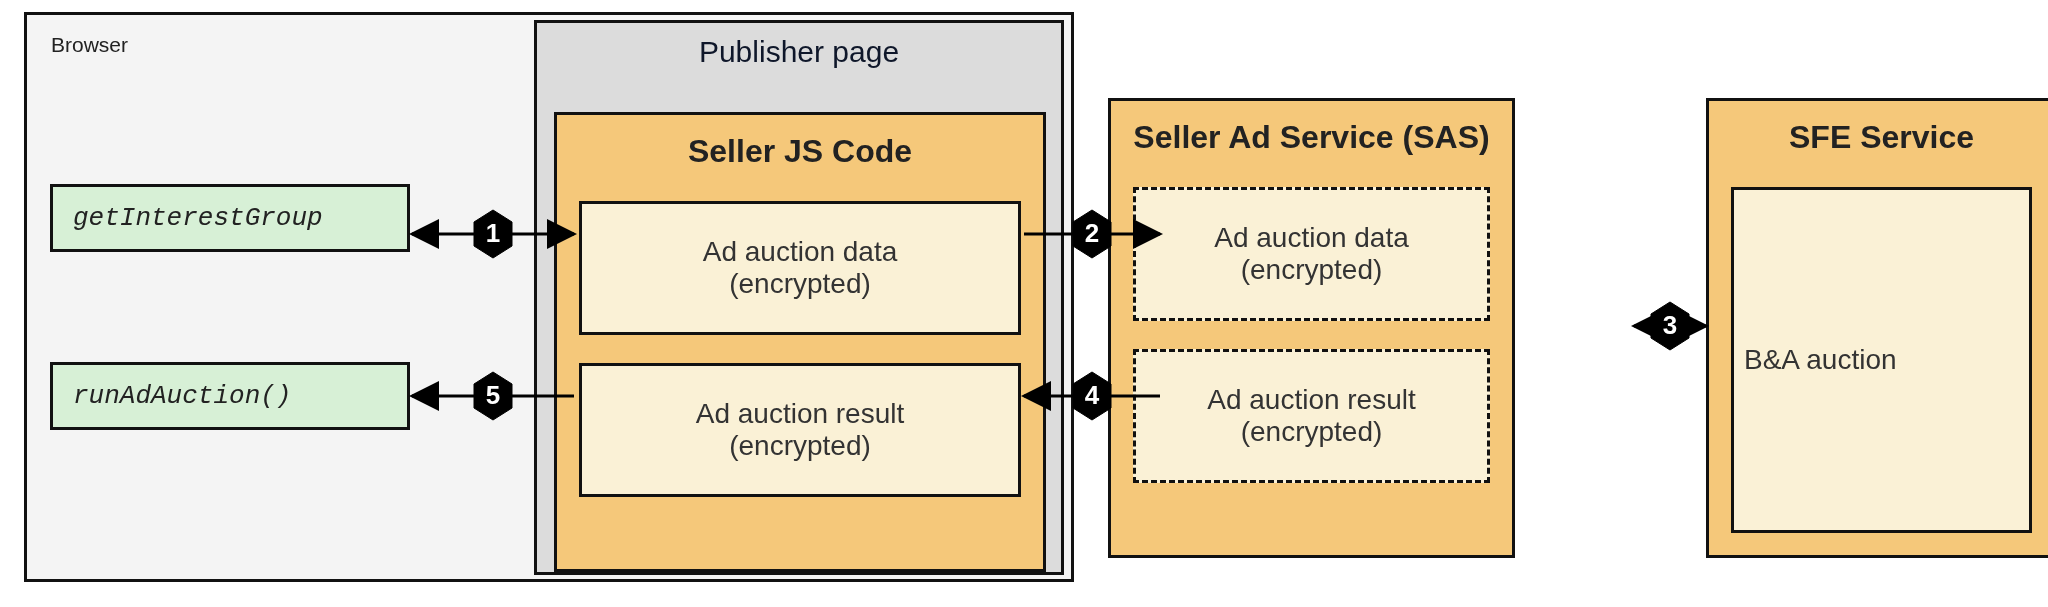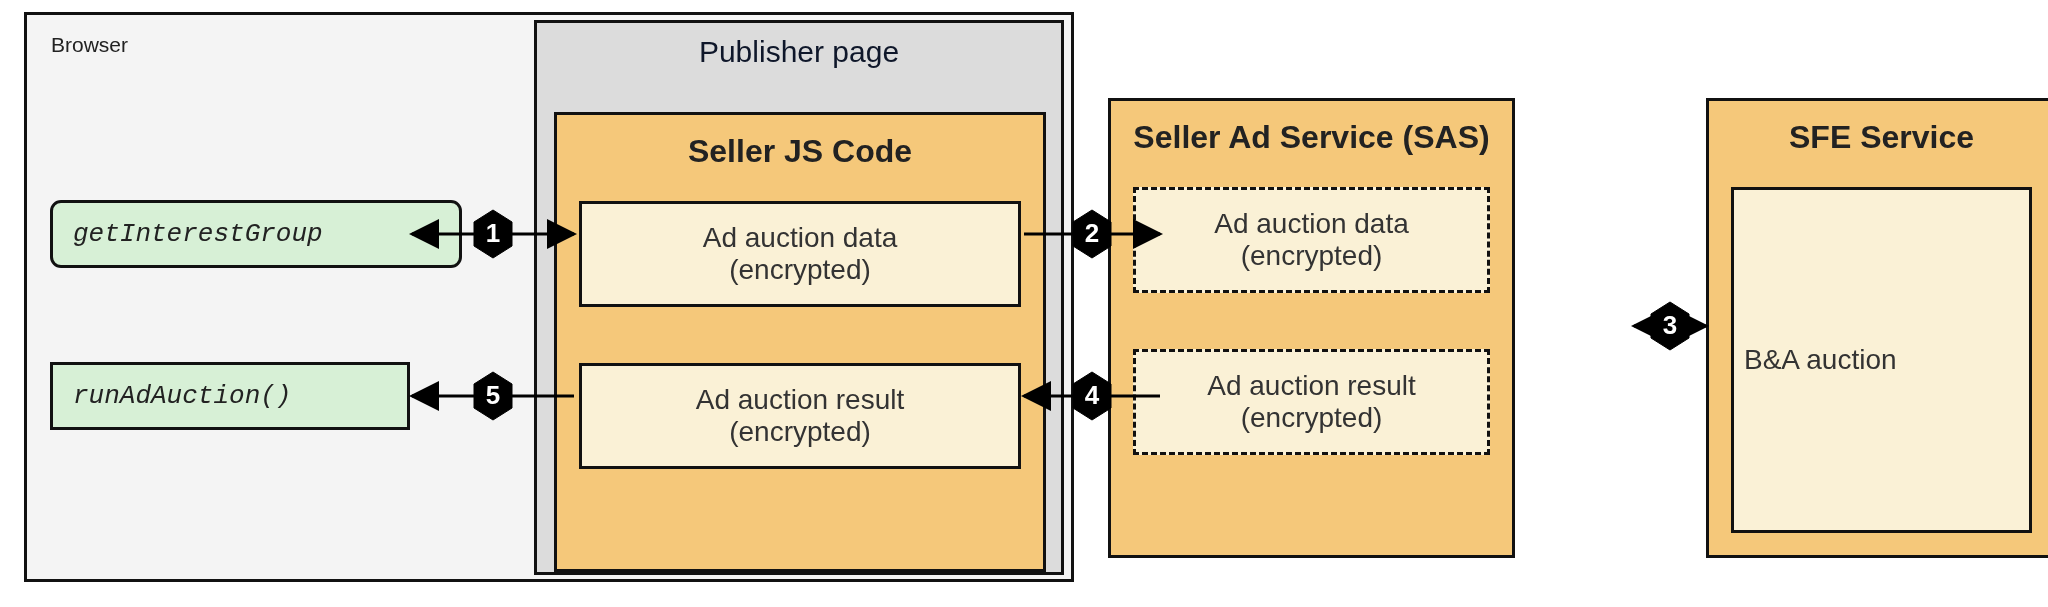--- a/index.html
+++ b/index.html
@@ -17,21 +17,21 @@
   .pub-label { position: absolute; top: 12px; left: 0; right: 0; text-align: center; font-size: 30px; color: #0f172a; }
 
   
   .card { position: absolute; border: 3px solid #111; background: #f5c87a; }
   .card-title { text-align: center; font-weight: bold; font-size: 32px; padding: 18px 10px 10px; }
 
   .seller-js  { left: 554px;  top: 112px;  width: 492px; height: 460px; }
   .sas        { left: 1108px; top: 98px;  width: 407px; height: 460px; }
   .sfe        { left: 1706px; top: 98px;  width: 351px; height: 460px; }
 
-  .subbox { position: absolute; left: 22px; right: 22px; border: 3px solid #111; background: #faf1d6; padding: 18px 10px; text-align: center; font-size: 28px; color: #333; }
+  .subbox { position: absolute; left: 22px; right: 22px; border: 3px solid #111; background: #faf1d6; padding: 32px 10px; text-align: center; font-size: 28px; color: #333; }
   .subbox .enc { }
   .dashed { border-style: dashed; }
 
   .green { position: absolute; border: 3px solid #111; background: #d7f0d6; font-family: "Courier New", monospace; font-style: italic; font-size: 26px; padding: 16px 20px; }
 
   
   svg.arrows { position: absolute; left: 0; top: 0; width: 2048px; height: 607px; pointer-events: none; }
   .hex-badge { fill: #000; stroke: #000; }
   .hex-text  { fill: #fff; font-family: Arial; font-weight: bold; font-size: 26px; text-anchor: middle; dominant-baseline: middle; }
   .aline { stroke: #000; stroke-width: 3; fill: none; }
@@ -73,21 +73,21 @@
     </div>
   </div>
 
   <div class="card sfe">
     <div class="card-title">SFE Service</div>
     <div class="subbox" style="top:86px; bottom:22px; display:flex; align-items:center; justify-content:flex-start;">
       <div>B&amp;A auction</div>
     </div>
   </div>
 
-  <div class="green" style="left:50px; top:200px; width:412px;border-radius:11px;">
+  <div class="green" style="left:50px; top:184px; width:360px;">
     <div>getInterestGroup</div>
   </div>
   <div class="green" style="left:50px; top:362px; width:360px;">
     <div>runAdAuction()</div>
   </div>
 
   <svg class="arrows">
     <defs>
       <marker id="ah" markerWidth="12" markerHeight="12" refX="9" refY="5" orient="auto">
         <path d="M0,0 L10,5 L0,10 z" fill="#000"></path>

